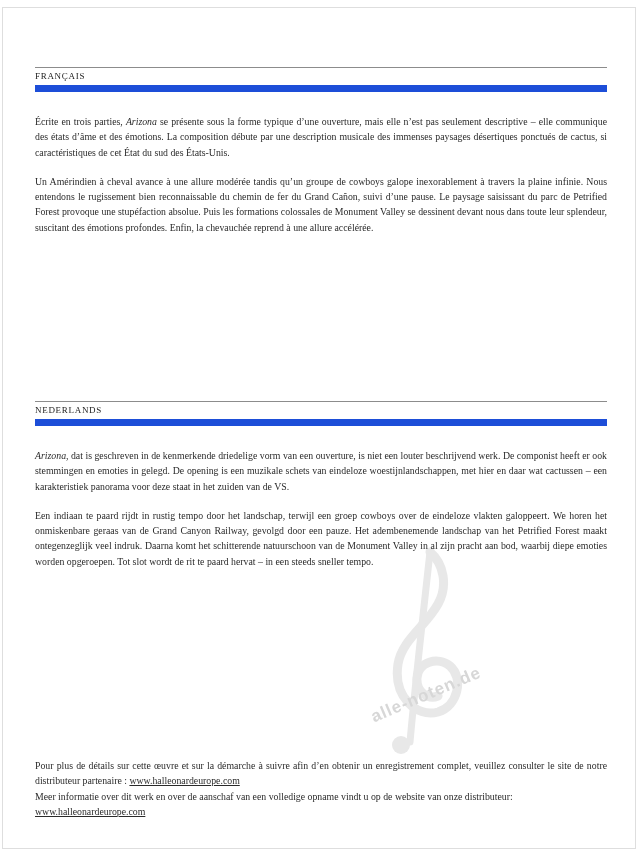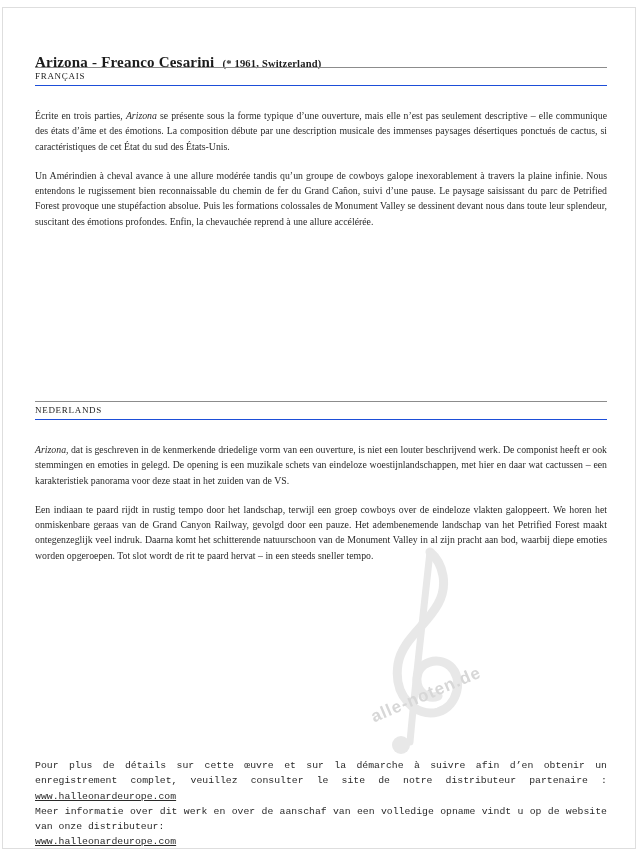--- a/index.html
+++ b/index.html
@@ -31,21 +31,21 @@
   .t-suffix { font-size:10.5px; letter-spacing:0.2px; }
 
   
   .sec {
     position:absolute; left:35px; width:572px; z-index:2;
   }
   .sec-fr { top:67px; }
   .sec-nl { top:401px; }
   .sec-head {
     border-top:1px solid #8c8c8c;
-    border-bottom:1px solid #1d4ed8;
+    border-bottom:7px solid #1d4ed8;
     padding:3px 0 4px 0;
     font-size:9px; letter-spacing:0.7px; color:#222;
   }
   .body-p {
     font-size:9.8px; line-height:15.3px;
     text-align:justify;
     color:#2a2a2a;
   }
   .sec .body-p { margin-top:22px; }
   .sec .body-p + .body-p { margin-top:14px; }
@@ -66,37 +66,33 @@
     color:#d7d7d7;
     transform:rotate(-23deg);
     transform-origin:left center;
     white-space:nowrap;
   }
 
   
   .footer {
     position:absolute; left:35px; top:758px; width:572px; z-index:2;
   }
-  .footer .body-p { margin:0;font-family:Liberation Mono, monospace; }
+  .footer .body-p { margin:0; }
   .link {
     text-decoration:underline;
     color:inherit;
     cursor:pointer;
   }
 </style>
 </head>
 <body>
 
 <div class="page">
   <div class="page-edge"></div>
 
-  <h1 class="title">
-    <span class="t-main">Arizona - Freanco Cesarini</span>
-    <span class="t-suffix">(* 1961, Switzerland)</span>
-  </h1>
 
   <section class="sec sec-fr">
     <div class="sec-head">
       <span>FRANÇAIS</span>
     </div>
     <p class="body-p"><span>Écrite en trois parties, </span><span style="font-style: italic;">Arizona</span><span> se présente sous la forme typique d’une ouverture, mais elle n’est pas seulement descriptive – elle communique des états d’âme et des émotions. La composition débute par une description musicale des immenses paysages désertiques ponctués de cactus, si caractéristiques de cet État du sud des États-Unis.</span></p>
     <p class="body-p"><span>Un Amérindien à cheval avance à une allure modérée tandis qu’un groupe de cowboys galope inexorablement à travers la plaine infinie. Nous entendons le rugissement bien reconnaissable du chemin de fer du Grand Cañon, suivi d’une pause. Le paysage saisissant du parc de Petrified Forest provoque une stupéfaction absolue. Puis les formations colossales de Monument Valley se dessinent devant nous dans toute leur splendeur, suscitant des émotions profondes. Enfin, la chevauchée reprend à une allure accélérée.</span></p>
   </section>
 
   <section class="sec sec-nl">

